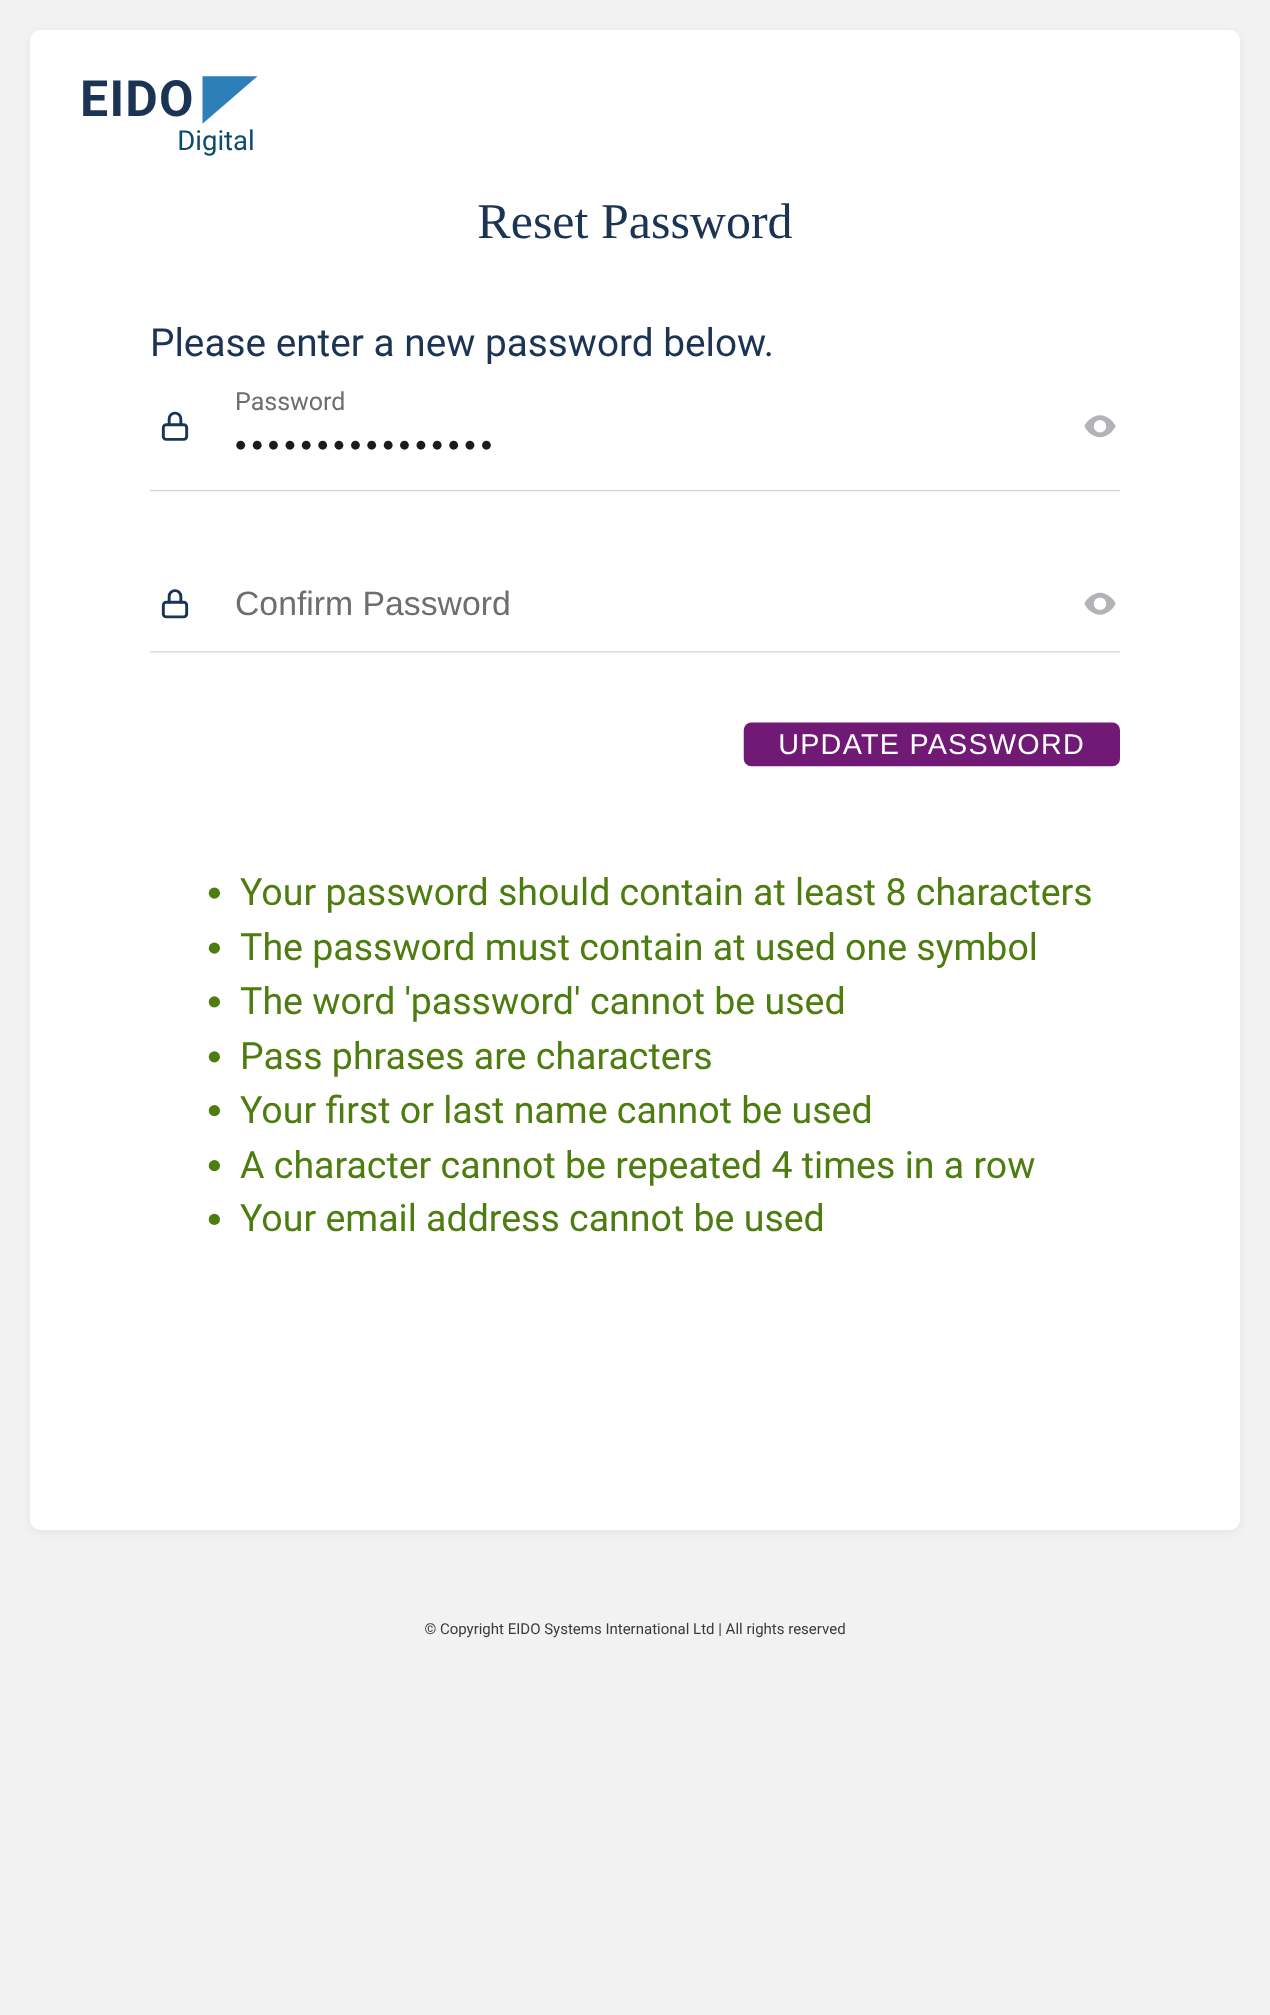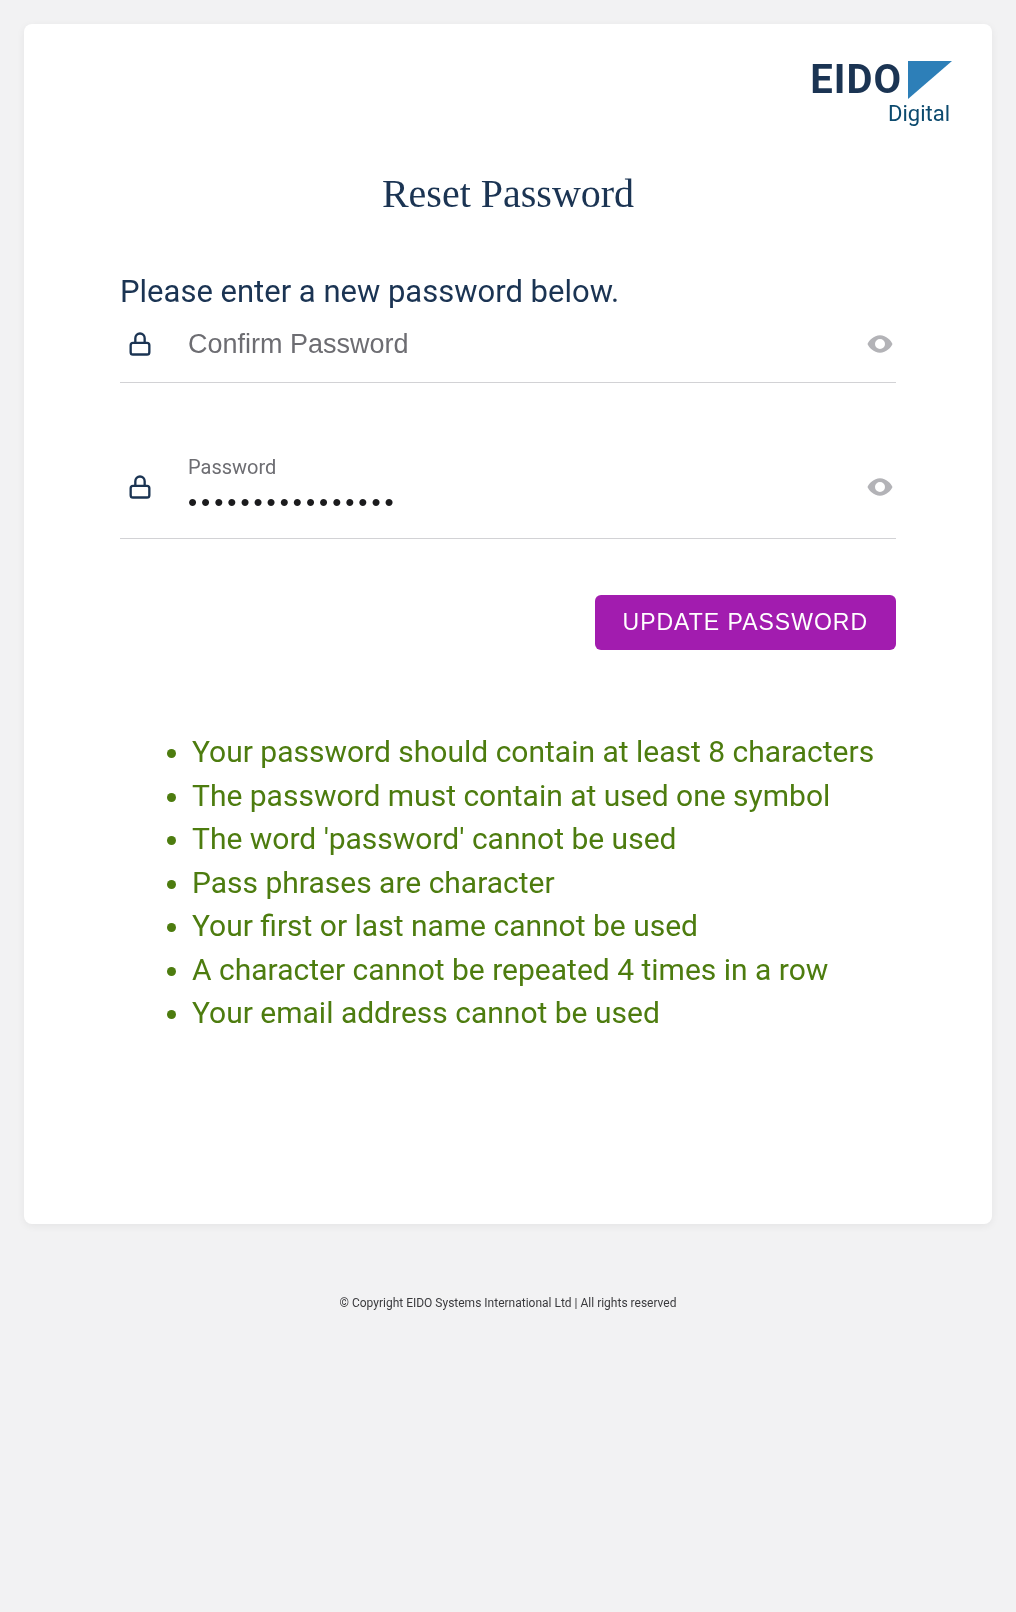--- a/index.html
+++ b/index.html
@@ -17,22 +17,22 @@
     .card {
       background: #ffffff;
       border-radius: 8px;
       box-shadow: 0 2px 8px rgba(0,0,0,0.06);
       padding: 32px 40px 72px 40px;
       min-height: 1200px;
       position: relative;
     }
     .logo-wrap {
       display: flex;
-      justify-content: flex-end;
-      margin-bottom: 44px;
+      justify-content: flex-start;
+      margin-bottom: 27px;
     }
     .logo {
       display: flex;
       flex-direction: column;
       align-items: flex-end;
     }
     .logo-top {
       display: flex;
       align-items: center;
       gap: 4px;
@@ -128,28 +128,28 @@
     .field.empty .field-input {
       font-size: 27px;
       letter-spacing: normal;
     }
     .button-row {
       display: flex;
       justify-content: flex-end;
       margin-bottom: 80px;
     }
     .update-btn {
-      background: #a21caf;
+      background: #701a75;
       color: #ffffff;
       border: none;
       border-radius: 6px;
       font-size: 23px;
       font-weight: 500;
       letter-spacing: 1px;
-      padding: 14px 28px;
+      padding: 4px 28px;
       cursor: pointer;
     }
     .rules-header {
       display: flex;
       align-items: center;
       justify-content: space-between;
       padding-bottom: 28px;
       border-bottom: 1px solid #d2d2d5;
       margin-bottom: 28px;
       cursor: pointer;
@@ -196,69 +196,69 @@
       </div>
       <span class="logo-sub">Digital</span>
     </div>
   </div>
 
   <h1 class="page-title">Reset Password</h1>
 
   <div class="content">
 
     <p class="instruction">Please enter a new password below.</p>
-
-    <div class="field empty">
-      <span class="lock-icon">
-        <svg viewBox="0 0 24 24" width="28" height="32" fill="none" stroke="#1b3453" stroke-width="2" stroke-linecap="round" stroke-linejoin="round">
-          <rect x="4" y="11" width="16" height="10" rx="2"></rect>
-          <path d="M8 11V7a4 4 0 0 1 8 0v4"></path>
-        </svg>
-      </span>
-      <div class="field-body">
-
-        <input type="text" class="field-input" placeholder="Confirm Password" style="">
-      </div>
-      <span class="eye-icon">
-        <svg viewBox="0 0 24 24" width="30" height="30" fill="#b3b3b7">
-          <path d="M12 5c-5 0-9 4.5-10 7 1 2.5 5 7 10 7s9-4.5 10-7c-1-2.5-5-7-10-7zm0 11a4 4 0 1 1 0-8 4 4 0 0 1 0 8z"></path>
-          <circle cx="12" cy="12" r="2" fill="#ffffff"></circle>
-        </svg>
-      </span>
-    </div>
 
     <div class="field">
       <span class="lock-icon">
         <svg viewBox="0 0 24 24" width="28" height="32" fill="none" stroke="#1b3453" stroke-width="2" stroke-linecap="round" stroke-linejoin="round">
           <rect x="4" y="11" width="16" height="10" rx="2"></rect>
           <path d="M8 11V7a4 4 0 0 1 8 0v4"></path>
         </svg>
       </span>
       <div class="field-body">
         <label class="field-label">Password</label>
         <input type="text" class="field-input" readonly="" value="••••••••••••••••" style="">
       </div>
       <span class="eye-icon">
         <svg viewBox="0 0 24 24" width="30" height="30" fill="#b3b3b7">
           <path d="M12 5c-5 0-9 4.5-10 7 1 2.5 5 7 10 7s9-4.5 10-7c-1-2.5-5-7-10-7zm0 11a4 4 0 1 1 0-8 4 4 0 0 1 0 8z"></path>
           <circle cx="12" cy="12" r="2" fill="#ffffff"></circle>
         </svg>
       </span>
     </div>
 
+    <div class="field empty">
+      <span class="lock-icon">
+        <svg viewBox="0 0 24 24" width="28" height="32" fill="none" stroke="#1b3453" stroke-width="2" stroke-linecap="round" stroke-linejoin="round">
+          <rect x="4" y="11" width="16" height="10" rx="2"></rect>
+          <path d="M8 11V7a4 4 0 0 1 8 0v4"></path>
+        </svg>
+      </span>
+      <div class="field-body">
+
+        <input type="text" class="field-input" placeholder="Confirm Password" style="">
+      </div>
+      <span class="eye-icon">
+        <svg viewBox="0 0 24 24" width="30" height="30" fill="#b3b3b7">
+          <path d="M12 5c-5 0-9 4.5-10 7 1 2.5 5 7 10 7s9-4.5 10-7c-1-2.5-5-7-10-7zm0 11a4 4 0 1 1 0-8 4 4 0 0 1 0 8z"></path>
+          <circle cx="12" cy="12" r="2" fill="#ffffff"></circle>
+        </svg>
+      </span>
+    </div>
+
     <div class="button-row">
       <button class="update-btn">UPDATE PASSWORD</button>
     </div>
 
 
     <ul class="rules-list">
       <li>Your password should contain at least 8 characters</li>
       <li>The password must contain at used one symbol</li>
       <li>The word 'password' cannot be used</li>
-      <li>Pass phrases are character</li>
+      <li>Pass phrases are characters</li>
       <li>Your first or last name cannot be used</li>
       <li>A character cannot be repeated 4 times in a row</li>
       <li>Your email address cannot be used</li>
     </ul>
 
   </div>
 </div>
 
 <div class="footer">© Copyright EIDO Systems International Ltd | All rights reserved</div>
 

